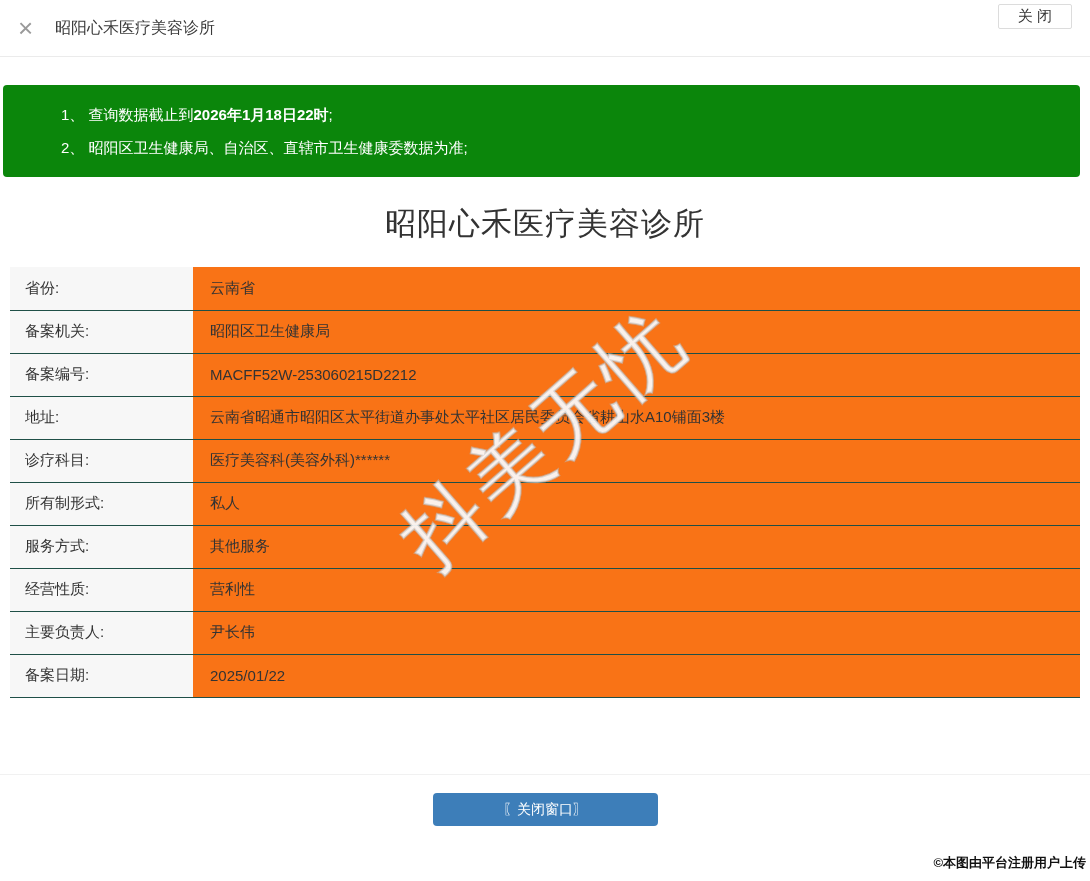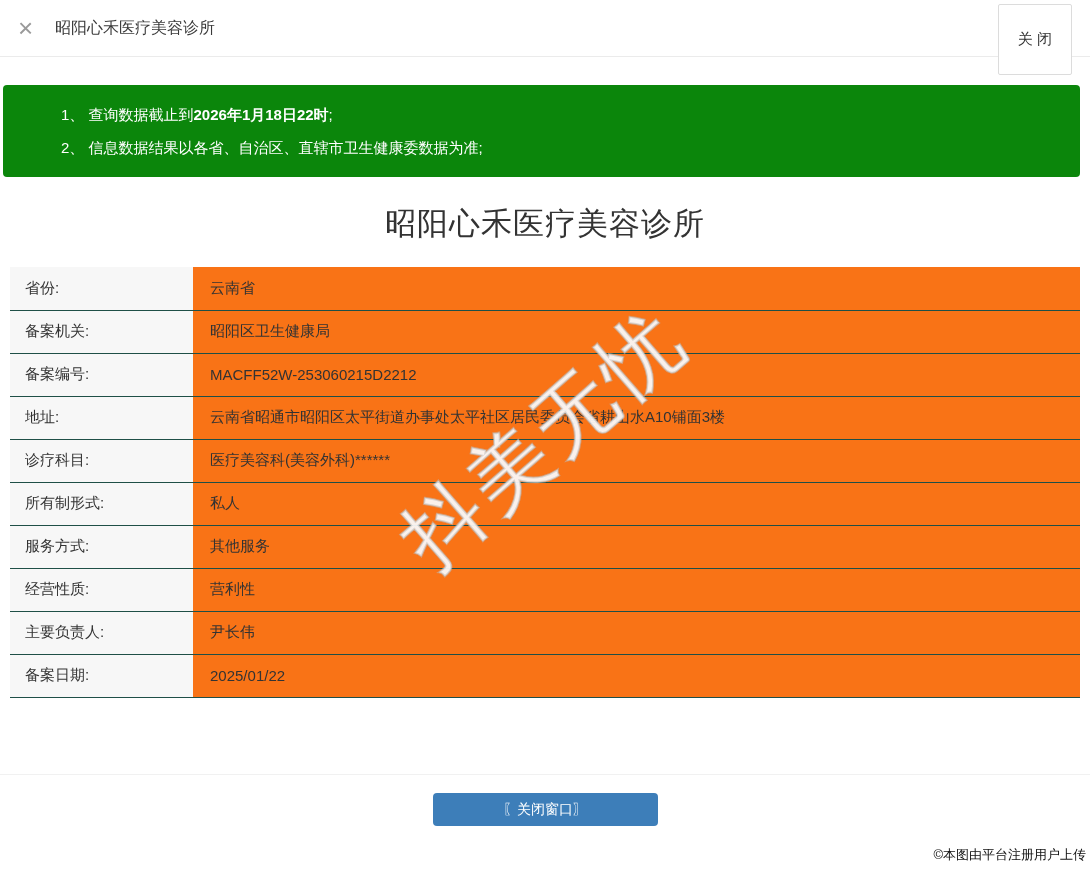--- a/index.html
+++ b/index.html
@@ -40,21 +40,21 @@
     left: 55px;
     top: 50%;
     transform: translateY(-50%);
     font-size: 16px;
     color: #3a3a3a;
   }
   .topbar .close-btn {
     position: absolute;
     right: 18px;
     top: 4px;
-    padding: 25px 19px;
+    padding: 2px 19px;
     background: #fff;
     border: 1px solid #dcdcdc;
     border-radius: 2px;
     font-size: 15px;
     color: #333;
     cursor: pointer;
     font-family: inherit;
   }
 
   
@@ -145,44 +145,44 @@
     font-size: 14px;
     border: none;
     border-radius: 4px;
     cursor: pointer;
     font-family: inherit;
     text-align: center;
   }
   .copyright {
     position: absolute;
     right: 4px;
-    bottom: 17px;
+    bottom: 9px;
     font-size: 13px;
-    font-weight: normal;
+    font-weight: bold;
     color: #111;
     text-shadow:
       -1px -1px 0 #fff, 1px -1px 0 #fff,
       -1px  1px 0 #fff, 1px  1px 0 #fff;
     white-space: nowrap;
   }
 </style>
 </head>
 <body>
 
 <div class="page">
 
   <div class="topbar">
     <span class="close-x">×</span>
     <span class="bar-title">昭阳心禾医疗美容诊所</span>
     <button class="close-btn">关 闭</button>
   </div>
 
   <div class="notice">
     <div class="notice-line"><span>1、 </span><span>查询数据截止到</span><b>2026年1月18日22时</b><span>;</span></div>
-    <div class="notice-line"><span>2、 </span><span>信息数据结果以各省、自治区、直辖市卫生健康委数据为准;</span><b></b><span></span></div>
+    <div class="notice-line"><span>2、 </span><span>昭阳区卫生健康局、自治区、直辖市卫生健康委数据为准;</span><b></b><span></span></div>
   </div>
 
   <h1 class="main-title">昭阳心禾医疗美容诊所</h1>
 
   <table class="info-table">
     <tbody>
       <tr>
         <td class="lbl">省份:</td>
         <td class="val">云南省</td>
       </tr>

